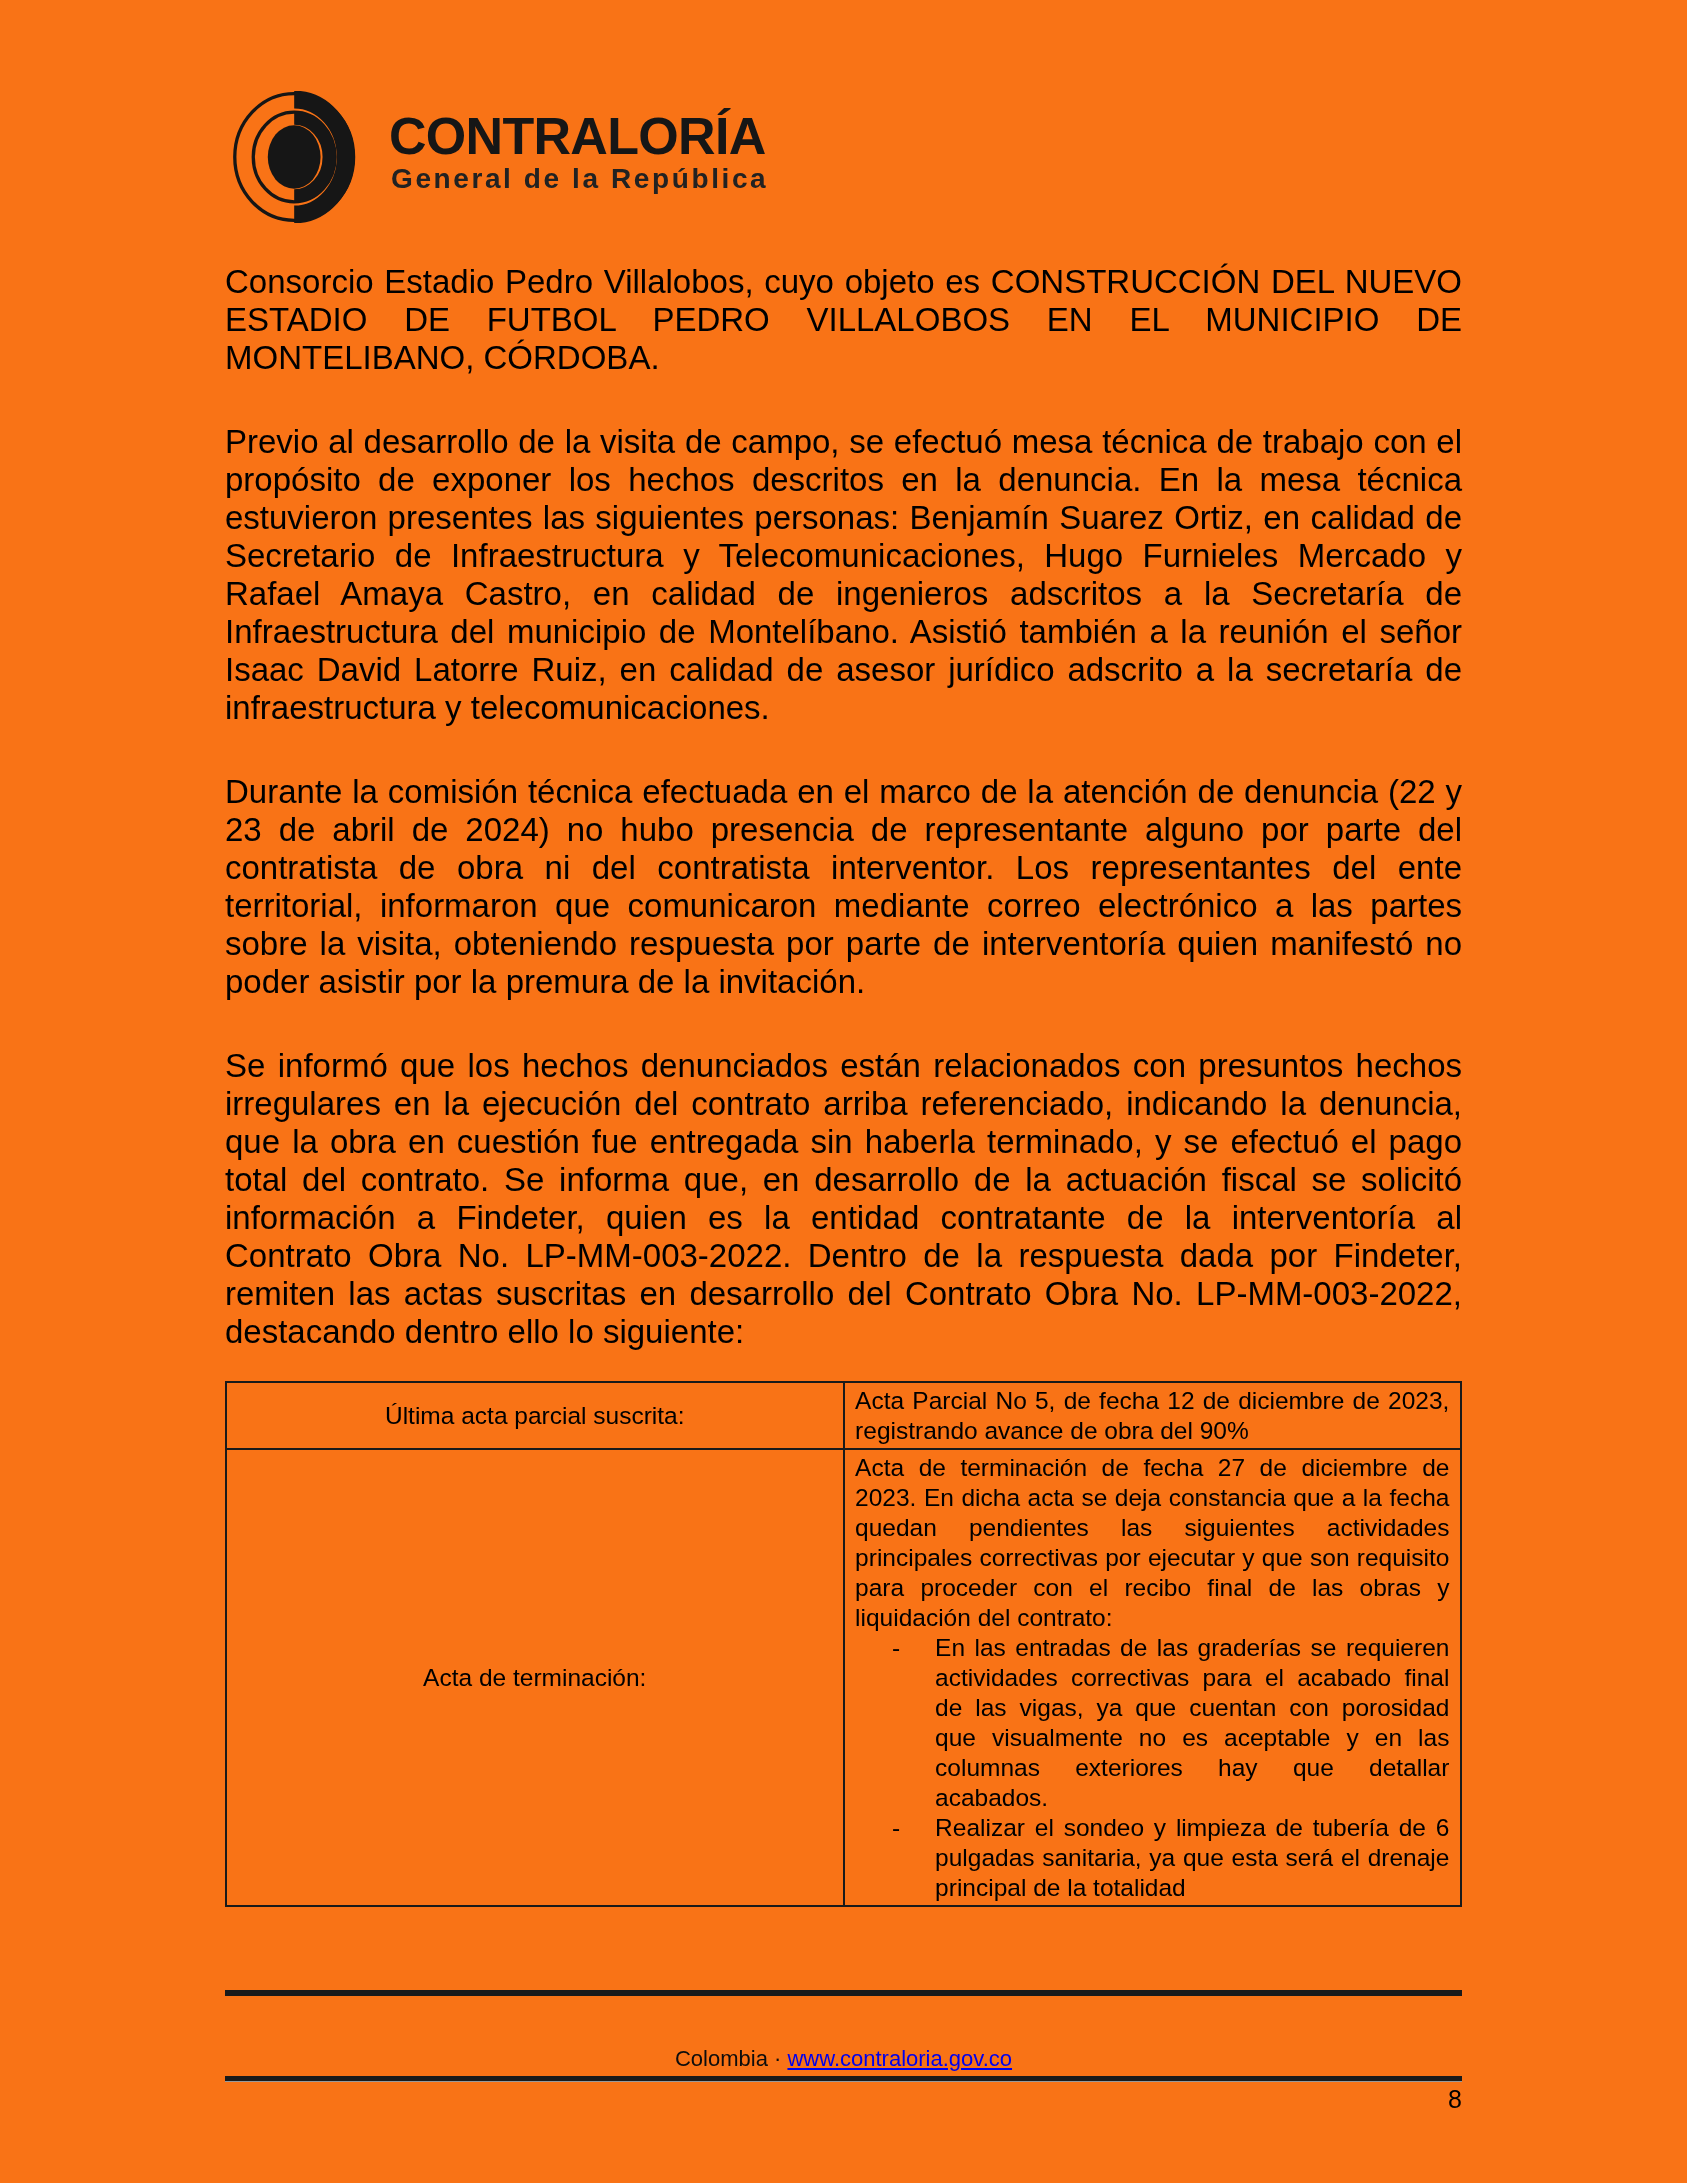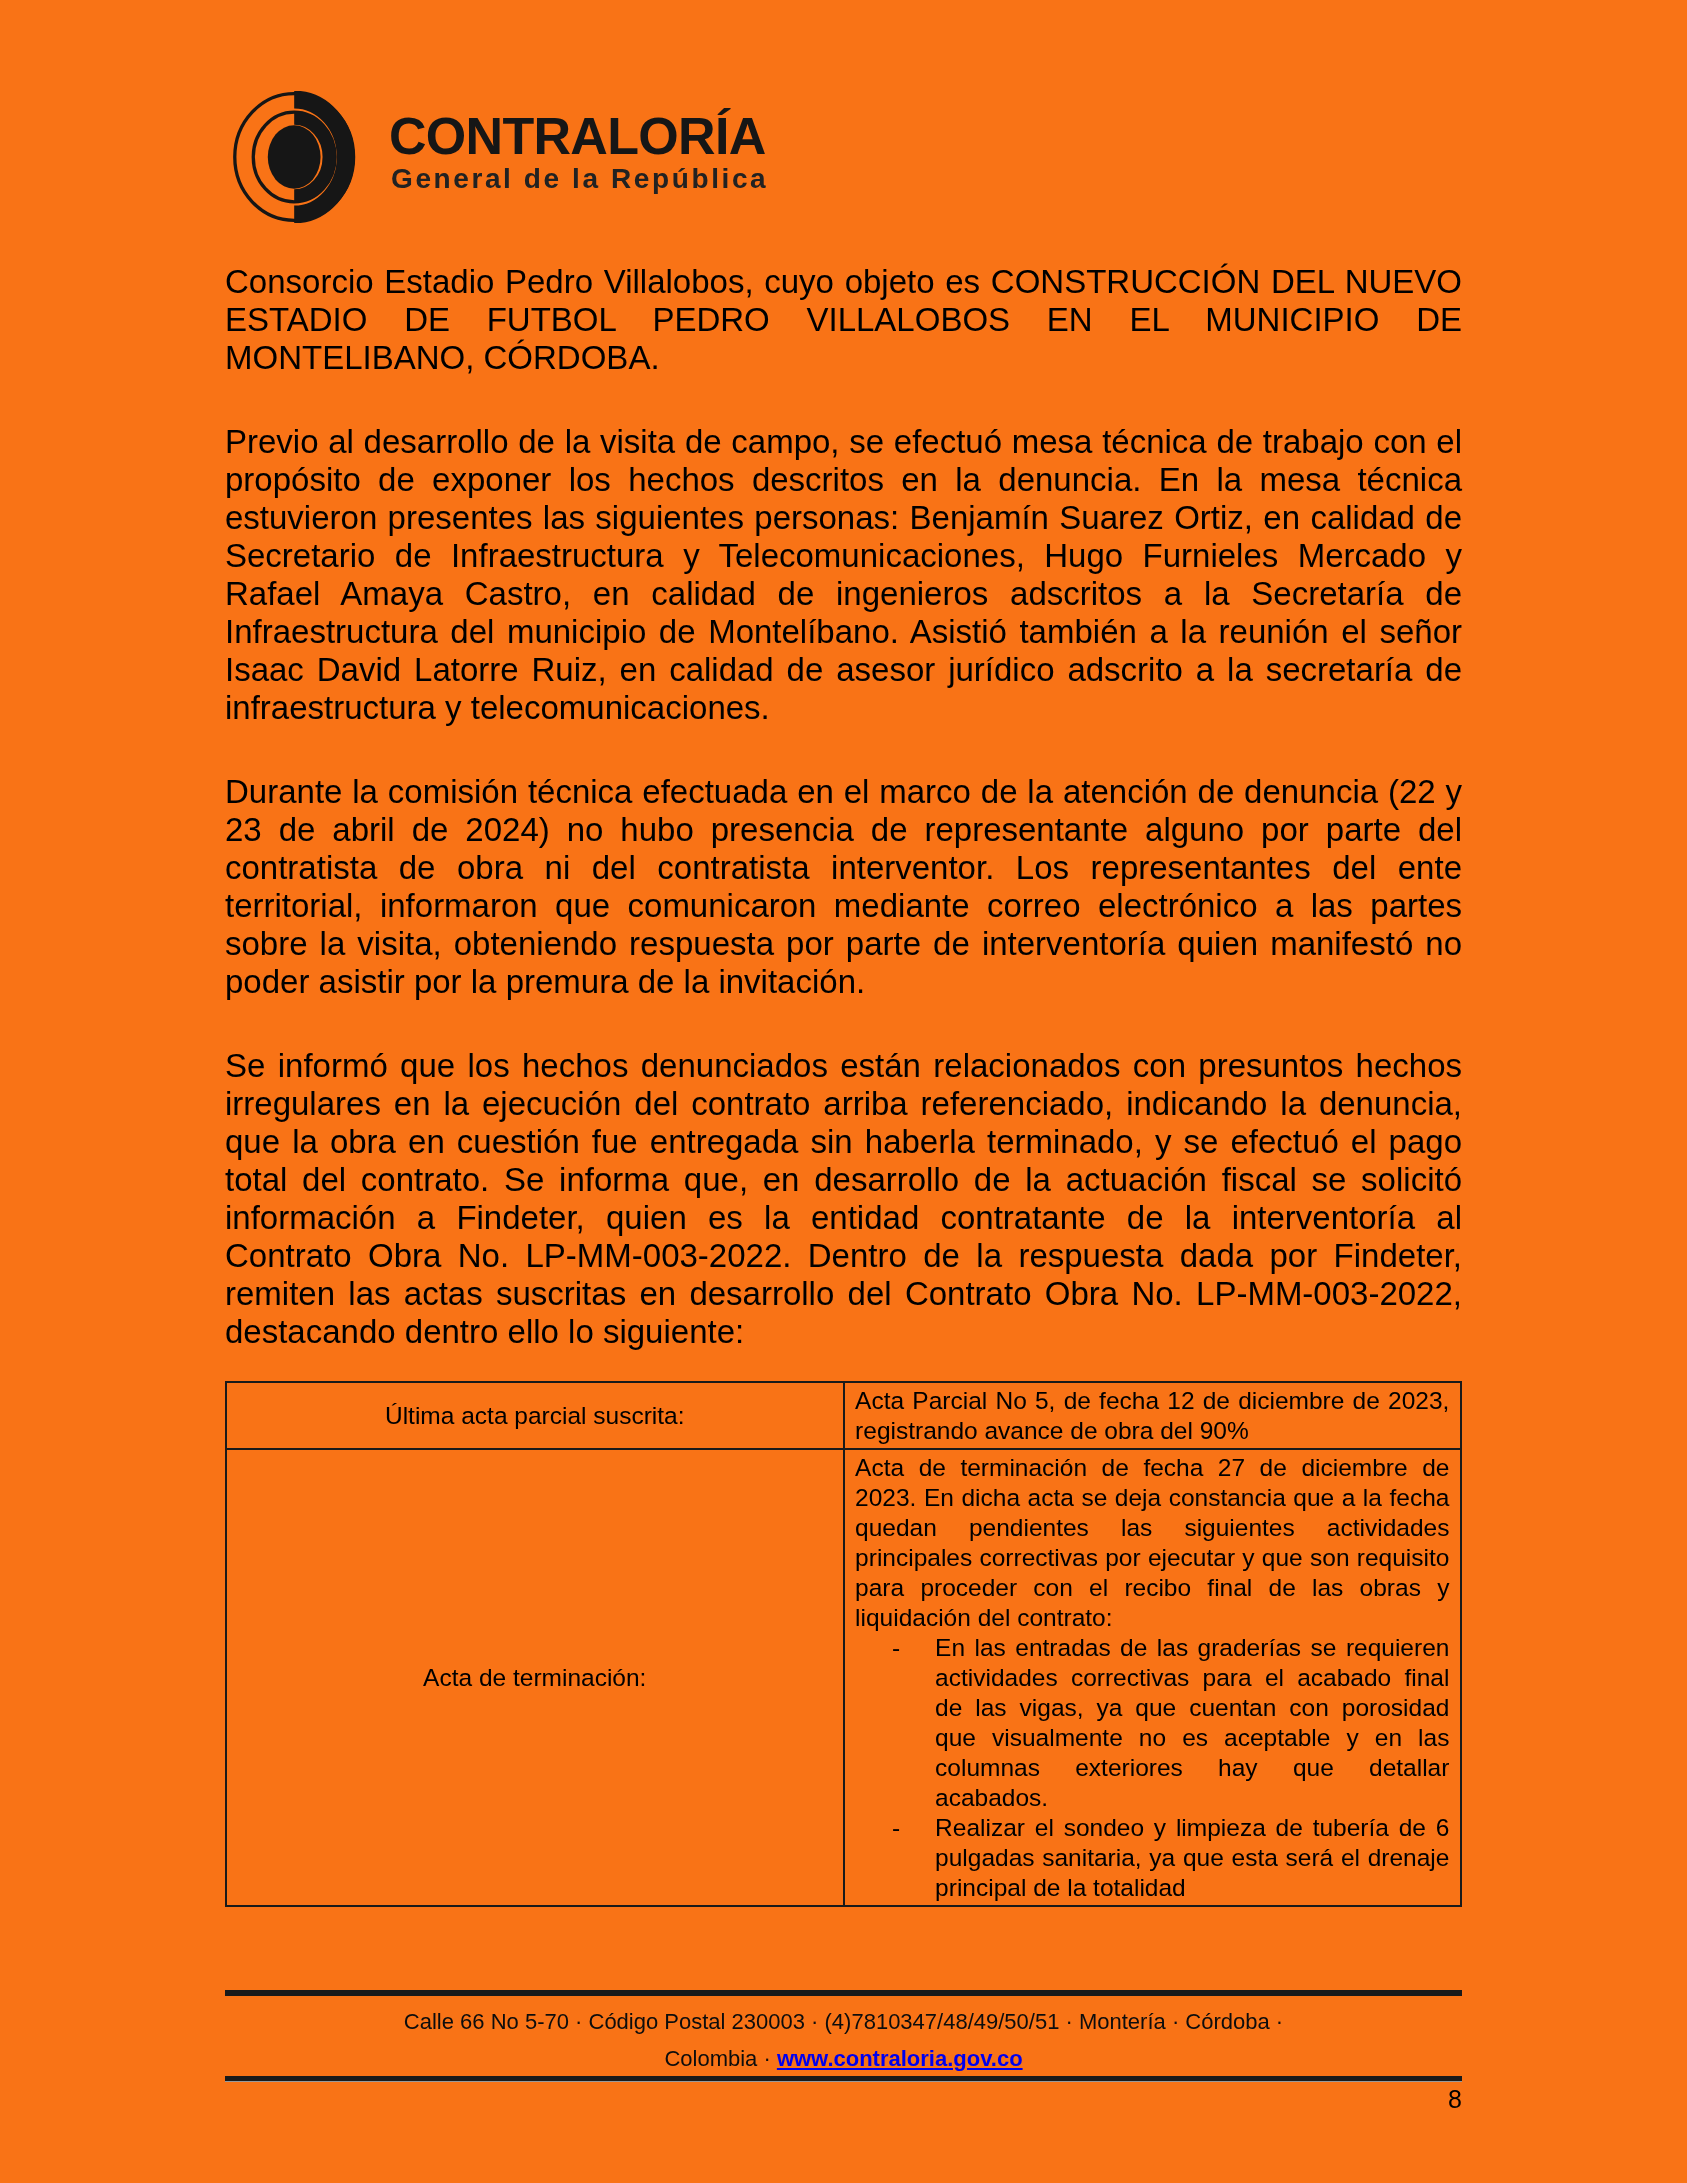--- a/index.html
+++ b/index.html
@@ -51,21 +51,21 @@
   
   .rule1{position:absolute;left:225px;top:1990px;width:1237px;height:6px;background:#1a1a1a;}
   .footer-line1{
     position:absolute;left:225px;top:2005px;width:1237px;
     font-size:22px;line-height:34px;text-align:center;color:#0d0d0d;
   }
   .footer-line2{
     position:absolute;left:225px;top:2042px;width:1237px;
     font-size:22px;line-height:34px;text-align:center;color:#0d0d0d;
   }
-  .footer-line2 a{text-decoration:underline;font-weight:bold;}
+  .footer-line2 a{text-decoration:underline;}
   .rule2{position:absolute;left:225px;top:2076px;width:1237px;height:4.6px;background:#1a1a1a;border-bottom:1.3px solid #9a9a9a;}
   .page-number{
     position:absolute;left:225px;top:2085px;width:1237px;
     font-size:25px;text-align:right;
   }
 </style>
 </head>
 <body>
 
 <div class="page">
@@ -112,19 +112,18 @@
             <span class="marker">-</span>
             <span class="btext">Realizar el sondeo y limpieza de tubería de 6 pulgadas sanitaria, ya que esta será el drenaje principal de la totalidad</span>
           </div>
         </td>
       </tr>
     </tbody>
       </table>
   </div>
 
   <div class="rule1"></div>
-  <div class="footer-line1">Calle 66 No 5-70 · Código Postal 230003 · (4)7810347/48/49/50/51 · Montería · Córdoba ·</div>
   <div class="footer-line2"><span>Colombia · </span><a href="#" style="color:#0000EE">www.contraloria.gov.co</a></div>
   <div class="rule2"></div>
   <div class="page-number">8</div>
 
 </div>
 
 
 </body></html>

